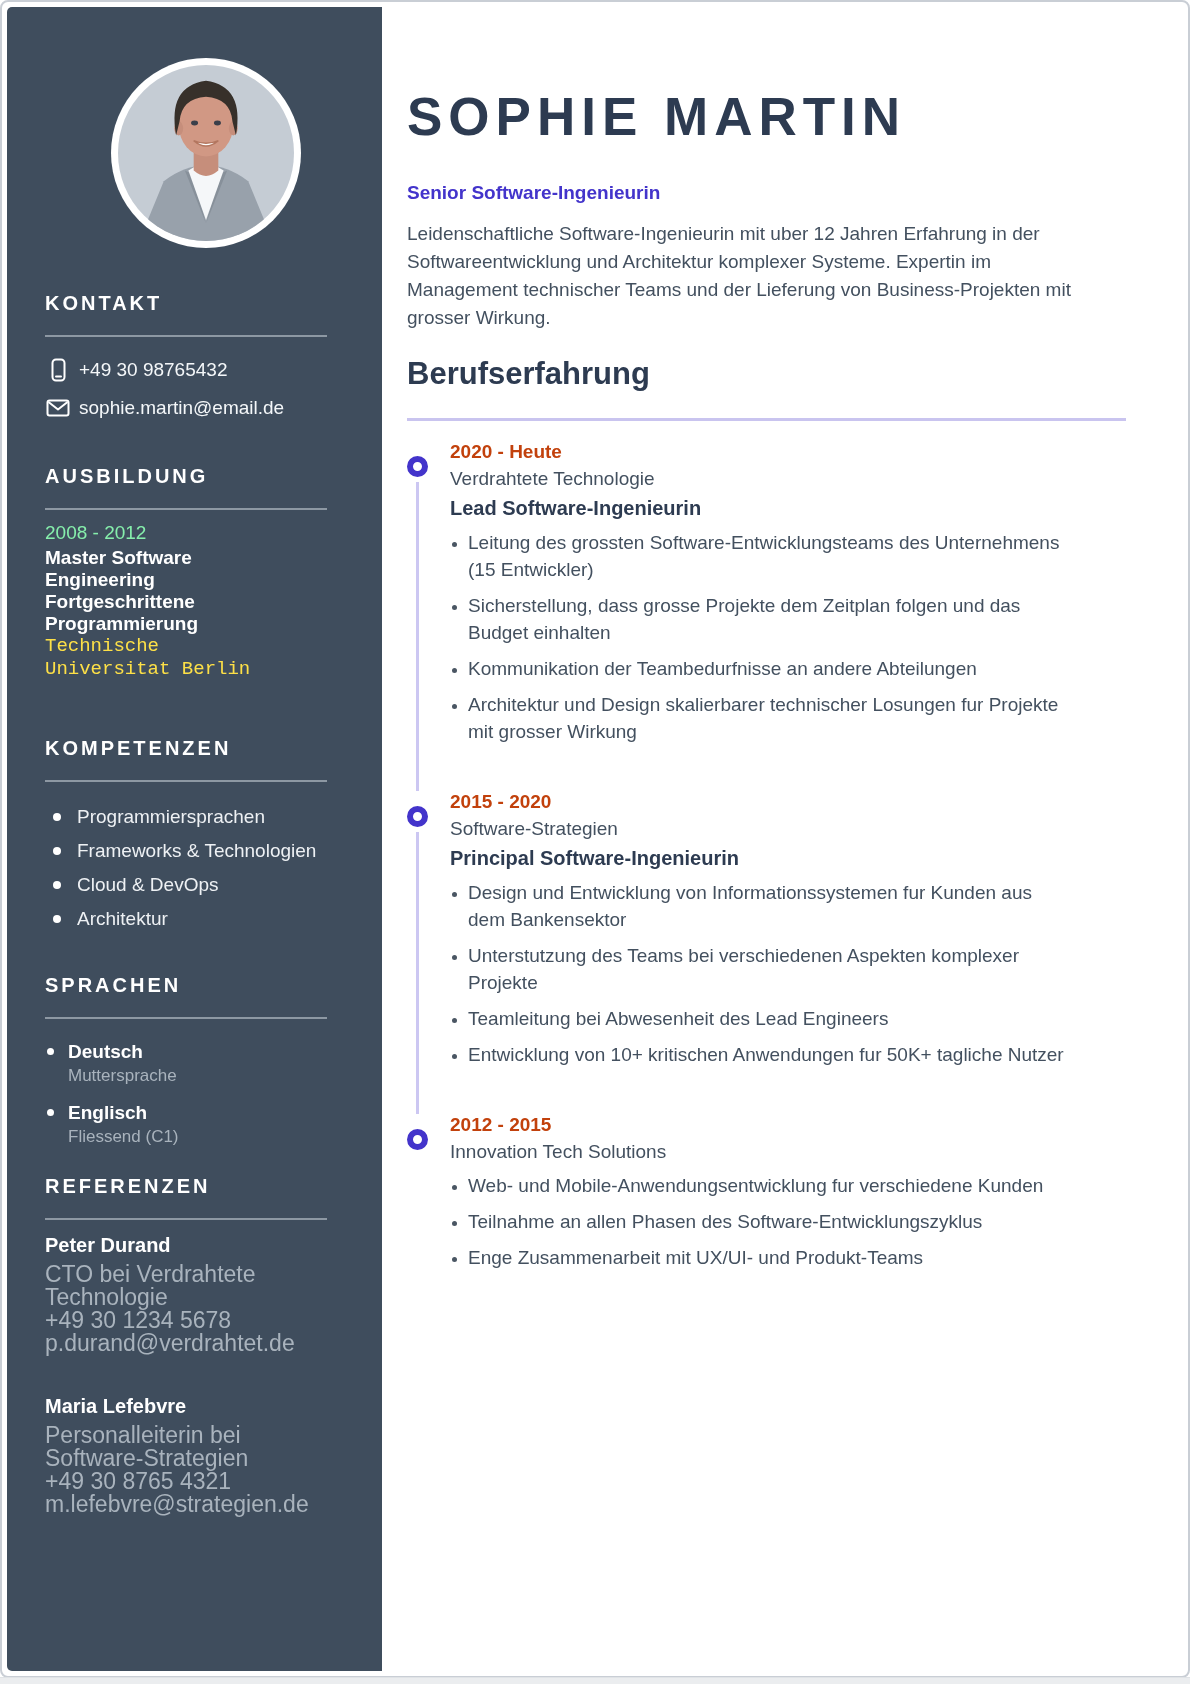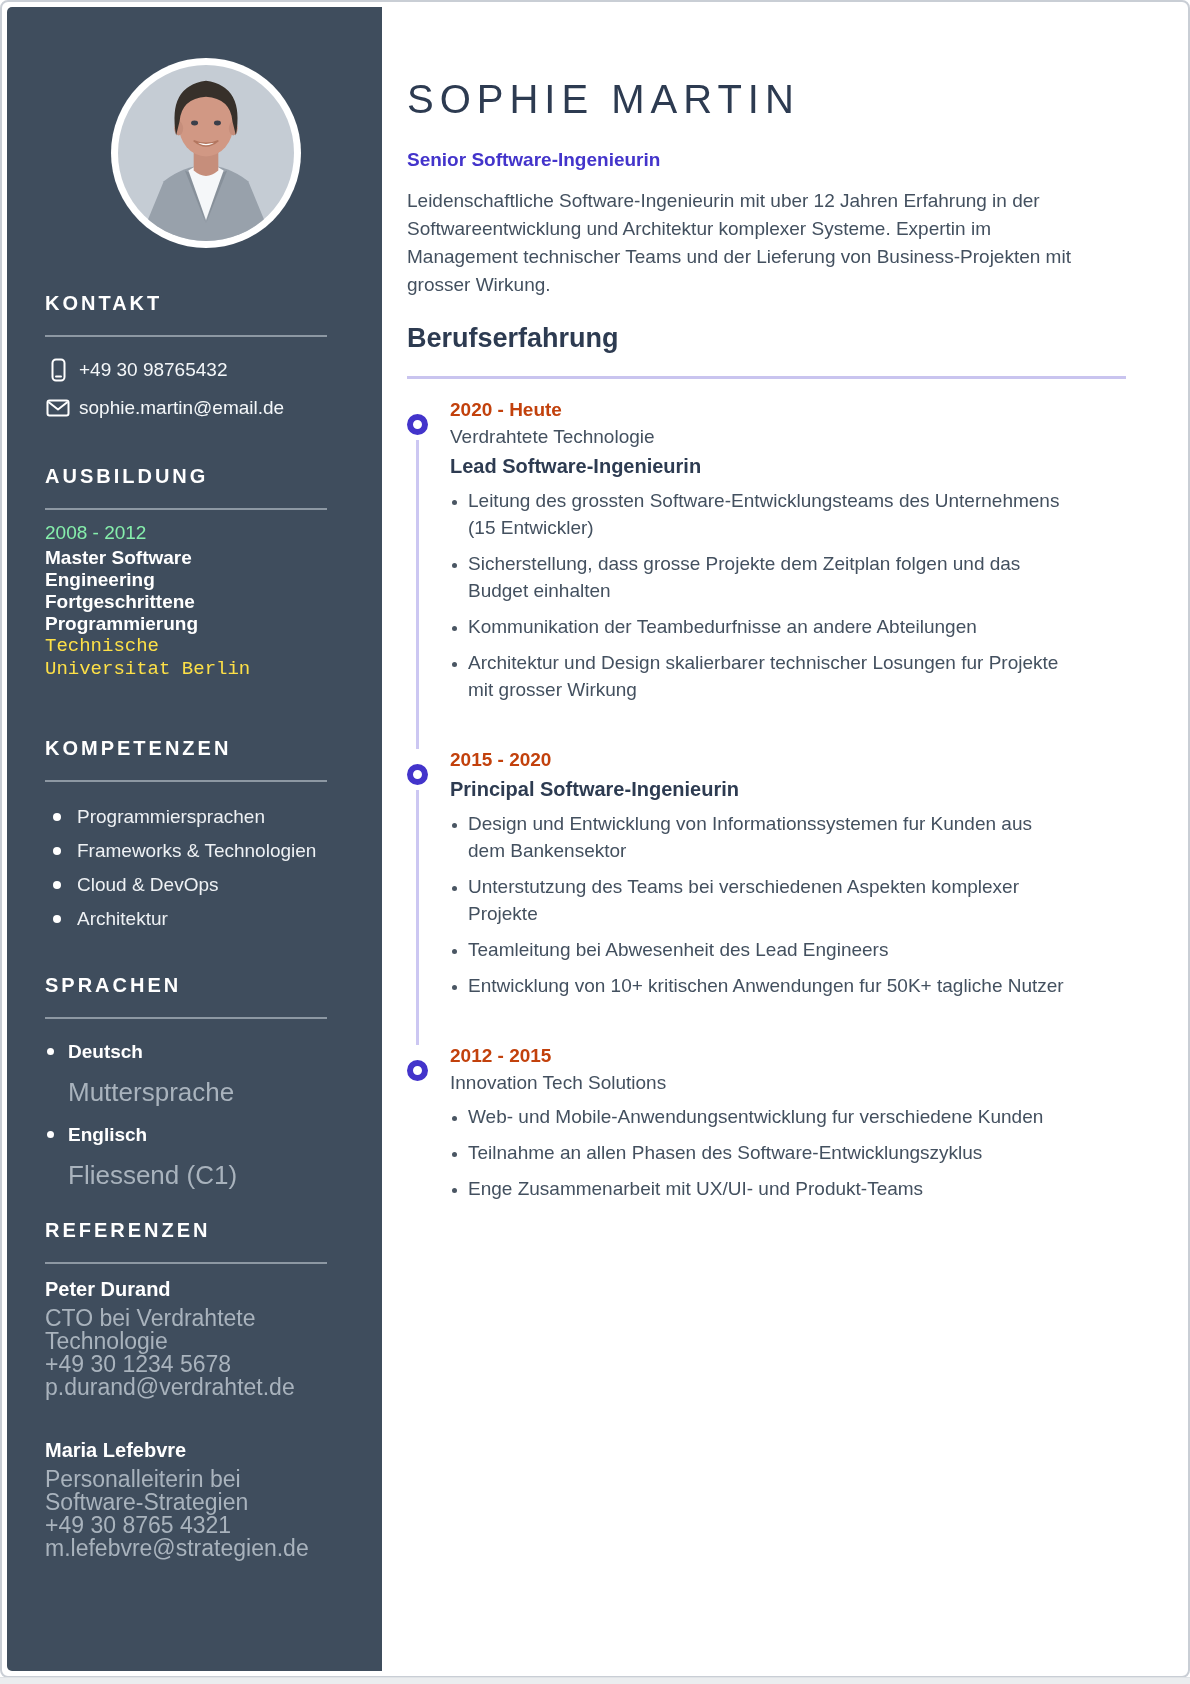--- a/index.html
+++ b/index.html
@@ -124,56 +124,56 @@
   .lang-item { position: relative; padding-left: 23px; margin-bottom: 16px; }
   .lang-item::before {
     content: "";
     position: absolute;
     left: 2px; top: 7px;
     width: 7px; height: 7px;
     border-radius: 50%;
     background: #ffffff;
   }
   .lang-name { font-size: 19px; font-weight: bold; color: #ffffff; }
-  .lang-level { margin-top: 14px; font-size: 26px; color: #a9b3bd; }
+  .lang-level { margin-top: 3px; font-size: 17px; color: #a9b3bd; }
 
   .ref-block { margin-top: 14px; }
   .ref-name { font-size: 20px; font-weight: bold; color: #ffffff; margin-bottom: 6px; }
   .ref-line { font-size: 23px; line-height: 23px; color: #a9b3bd; max-width: 215px; }
   .ref-gap { height: 26px; }
 
   
   .main {
     flex: 1;
     background: #ffffff;
     padding: 43px 57px 0 25px;
     box-sizing: border-box;
   }
   .person-name {
-    font-size: 40px;
-    font-weight: 400;
+    font-size: 53px;
+    font-weight: 700;
     letter-spacing: 6px;
     color: #2d3b51;
   }
   .person-title {
     margin-top: 22px;
     font-size: 19px;
     font-weight: bold;
     color: #4334cb;
   }
   .summary {
     margin-top: 16px;
     font-size: 19px;
     line-height: 28px;
     color: #43505f;
     max-width: 678px;
   }
   .section-heading {
     margin-top: 24px;
-    font-size: 27px;
+    font-size: 31px;
     font-weight: bold;
     color: #2d3b51;
   }
   .section-rule {
     margin-top: 12px;
     height: 3px;
     background: #c9c4ef;
   }
   .jobs { margin-top: 20px; }
   .job { display: flex; margin-bottom: 0; }
@@ -349,20 +349,21 @@
           </div>
         </article>
 
         <article class="job">
           <div class="tl">
             <span class="dot"></span>
             <span class="tline"></span>
           </div>
           <div class="job-body">
             <div class="job-period">2015 - 2020</div>
+            <div class="job-company">Software-Strategien</div>
             <div class="job-role">Principal Software-Ingenieurin</div>
             <ul class="job-bullets">
               <li>Design und Entwicklung von Informationssystemen fur Kunden aus dem Bankensektor</li>
               <li>Unterstutzung des Teams bei verschiedenen Aspekten komplexer Projekte</li>
               <li>Teamleitung bei Abwesenheit des Lead Engineers</li>
               <li>Entwicklung von 10+ kritischen Anwendungen fur 50K+ tagliche Nutzer</li>
             </ul>
           </div>
         </article>
 

